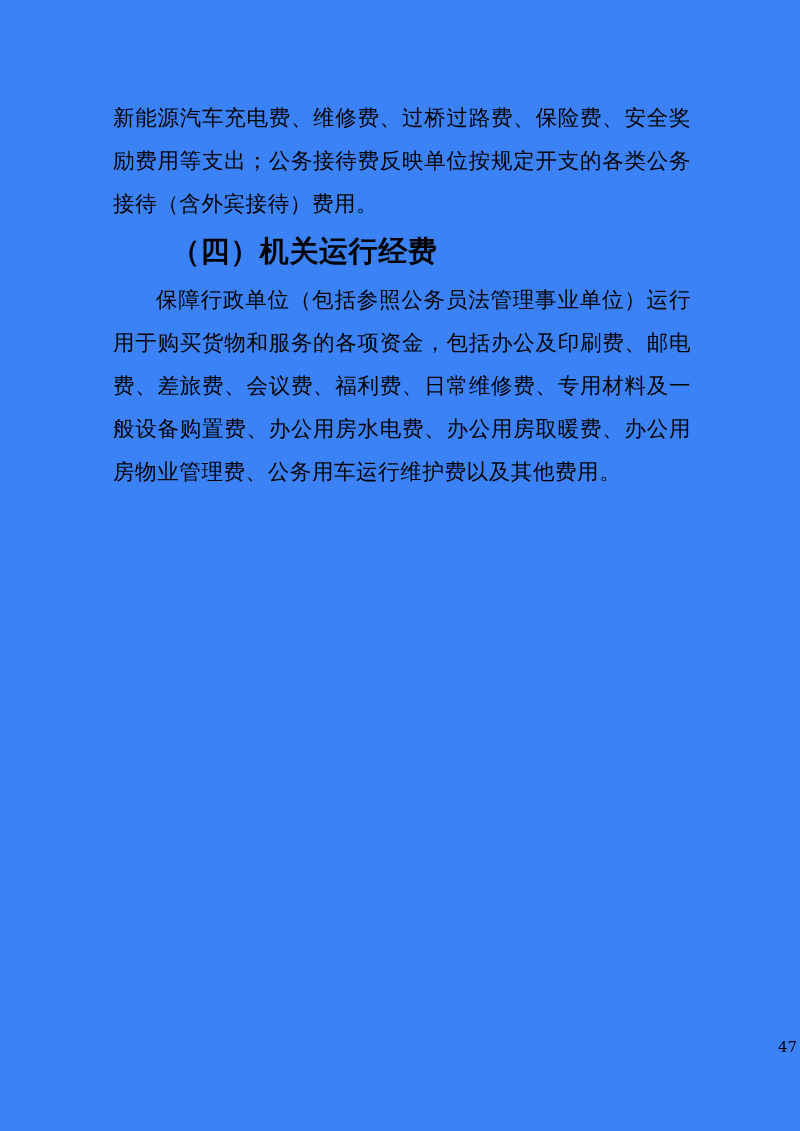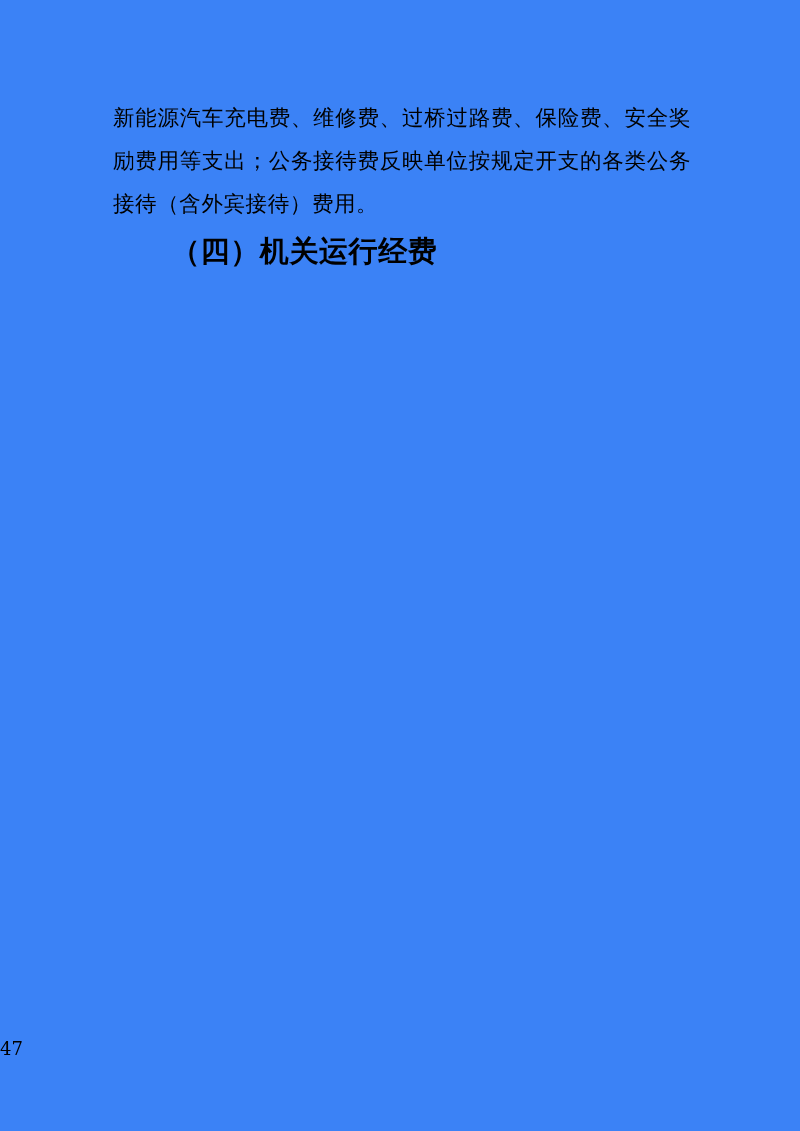--- a/index.html
+++ b/index.html
@@ -49,33 +49,34 @@
     margin-top: 5px;
   }
   .gap-after-heading {
     margin-top: 5px;
   }
   .page-number {
     position: absolute;
     left: 0;
     right: 3px;
     top: 1038px;
-    text-align: left;
-    font-size: 18px;
+    text-align: right;
+    font-size: 15px;
     font-family: "DejaVu Serif", "Liberation Serif", serif;
     color: #000000;
   }
 </style>
 </head>
 <body>
 
 <div class="page">
   <div class="content">
 
     <p class="para">新能源汽车充电费、维修费、过桥过路费、保险费、安全奖励费用等支出；公务接待费反映单位按规定开支的各类公务接待（含外宾接待）费用。</p>
 
     <p class="heading gap-before-heading">（四）机关运行经费</p>
 
+    <p class="para indent gap-after-heading">保障行政单位（包括参照公务员法管理事业单位）运行用于购买货物和服务的各项资金，包括办公及印刷费、邮电费、差旅费、会议费、福利费、日常维修费、专用材料及一般设备购置费、办公用房水电费、办公用房取暖费、办公用房物业管理费、公务用车运行维护费以及其他费用。</p>
 
   </div>
 
   <div class="page-number">47</div>
 </div>
 
 </body></html>

